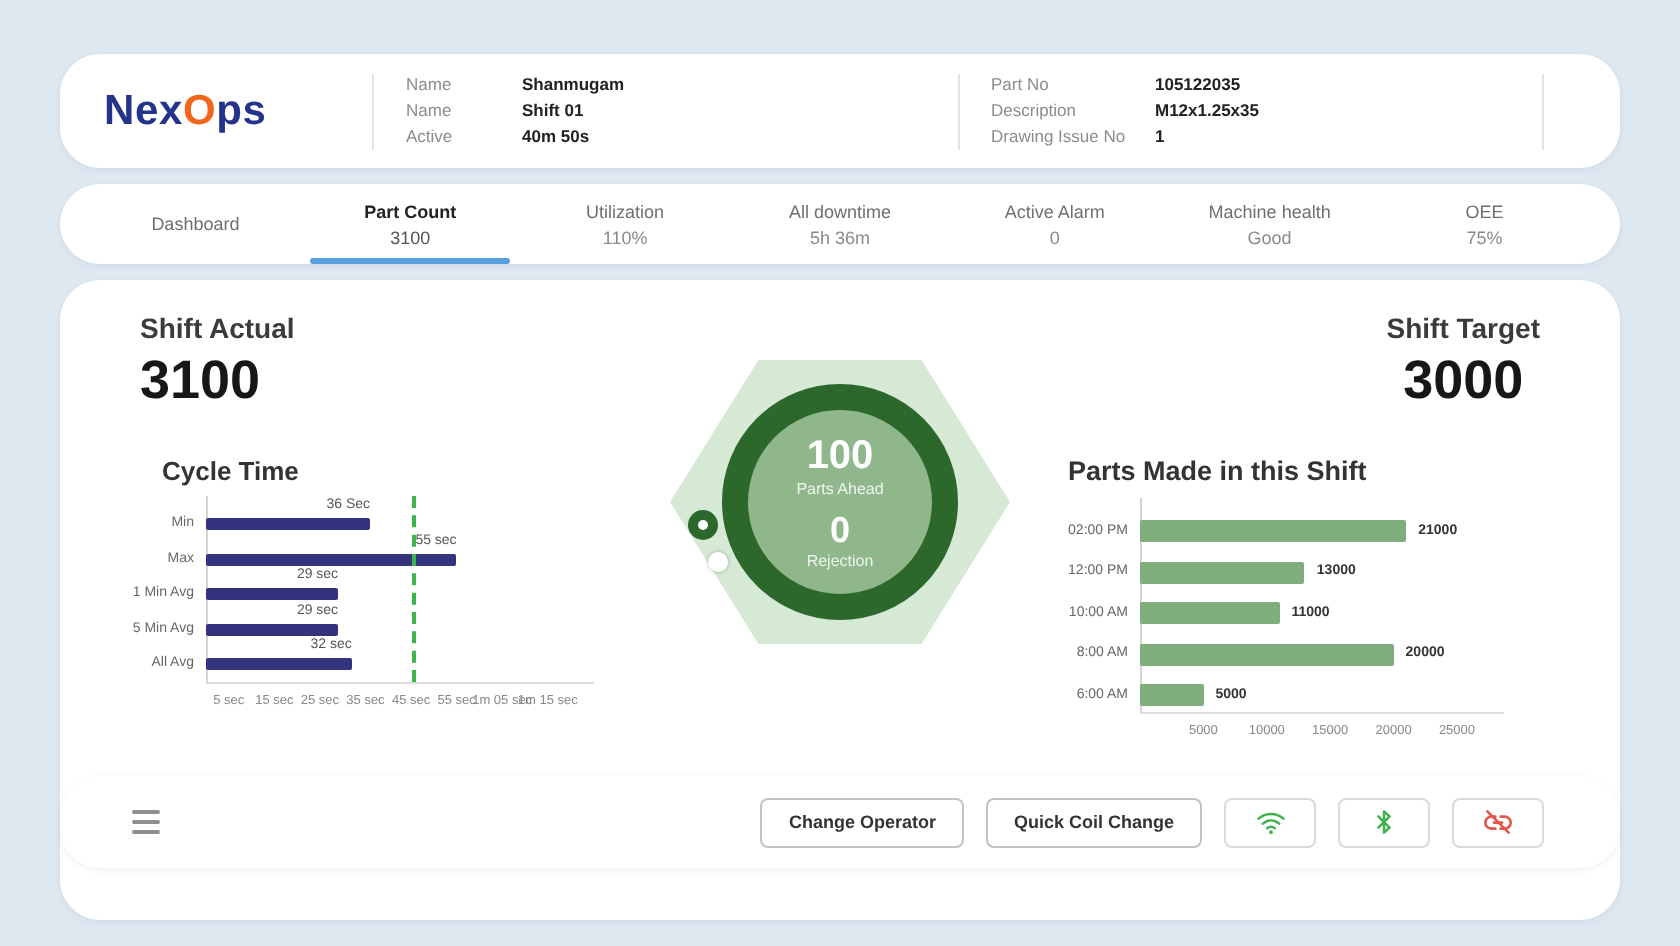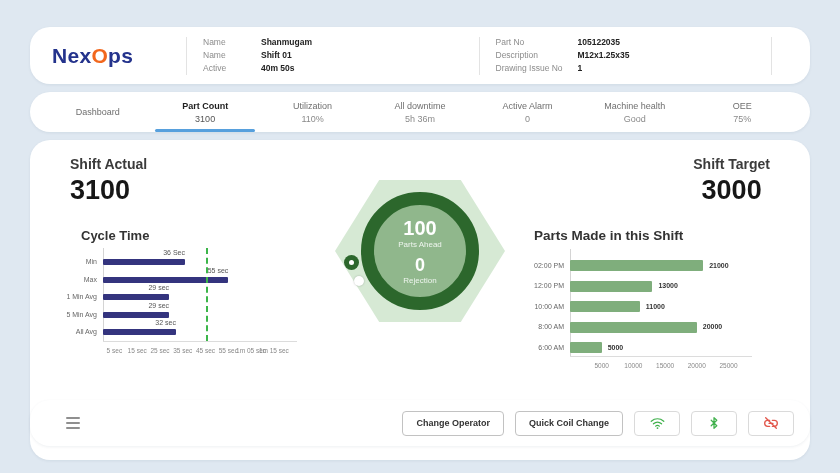--- a/index.html
+++ b/index.html
@@ -64,21 +64,21 @@
   .ring{position:absolute;left:26px;top:12px;width:92px;height:92px;
     border:13px solid #2c672c;border-radius:50%;background:#90b78c;
     display:flex;flex-direction:column;align-items:center;justify-content:center;text-align:center;}
   .g-big{font-size:20px;font-weight:800;color:#fff;line-height:1;}
   .g-small{font-size:8px;color:#eef5ee;margin-top:2px;}
   .g-big2{font-size:18px;font-weight:800;color:#fff;line-height:1;margin-top:7px;}
   .dot-dark{position:absolute;left:9px;top:75px;width:15px;height:15px;border-radius:50%;background:#2c672c;display:flex;align-items:center;justify-content:center;}
   .dot-dark::after{content:'';width:5px;height:5px;border-radius:50%;background:#fff;}
   .dot-white{position:absolute;left:19px;top:96px;width:10px;height:10px;border-radius:50%;background:#fff;box-shadow:0 0 2px rgba(0,0,0,.25);}
   
-  #footer-card{left:30px;top:400px;width:780px;height:46px;display:flex;align-items:center;padding:0 16px 0 34px;box-sizing:border-box;}
+  #footer-card{left:30px;top:388px;width:780px;height:46px;display:flex;align-items:center;padding:0 38px 0 34px;box-sizing:border-box;}
   .hamburger{display:flex;flex-direction:column;gap:3px;cursor:pointer;padding:4px 2px;}
   .hamburger span{display:block;width:14px;height:2px;background:#8f8f8f;border-radius:1px;}
   .footer-spacer{flex:1;}
   .footer-right{display:flex;align-items:center;gap:11px;}
   .btn{height:25px;padding:0 13px;background:#fff;border:1px solid #c2c2c2;border-radius:4px;
     font-family:inherit;font-size:9px;font-weight:700;color:#333;cursor:pointer;line-height:23px;}
   .icon-btn{width:46px;height:25px;background:#fff;border:1px solid #dadada;border-radius:4px;
     display:flex;align-items:center;justify-content:center;cursor:pointer;padding:0;}
   .icon-btn svg{display:block;}
 </style>

